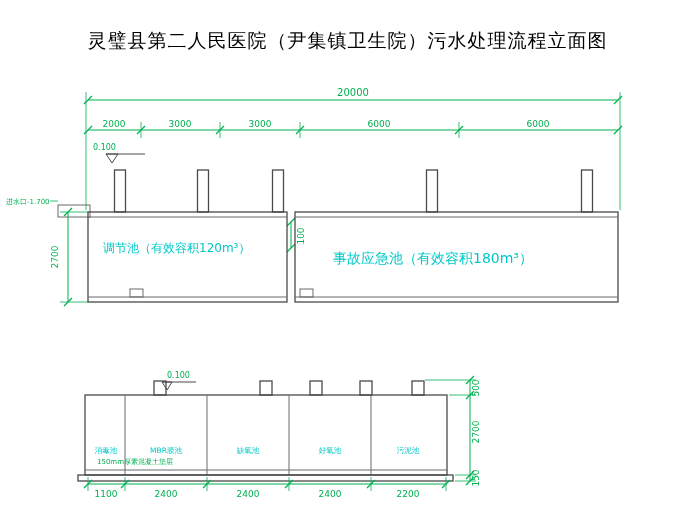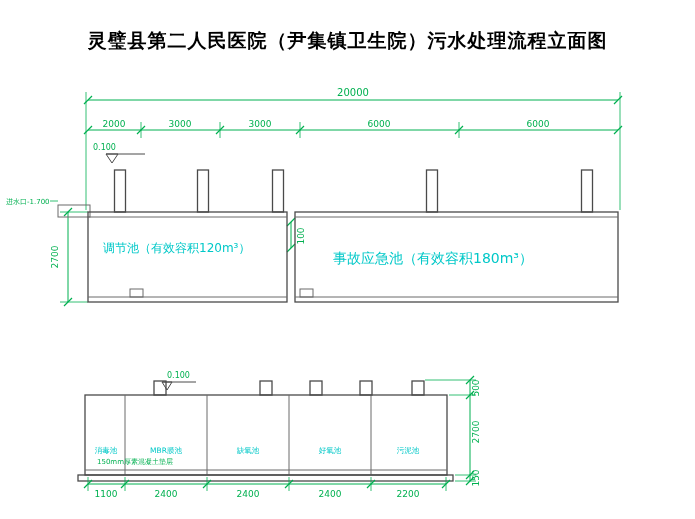--- a/index.html
+++ b/index.html
@@ -1,20 +1,20 @@
 <!DOCTYPE html>
 <html><head>
 <meta charset="utf-8">
 <style>
   html,body{margin:0;padding:0;background:#ffffff;}
   .canvas{position:relative;width:695px;height:519px;background:#ffffff;overflow:hidden;
           font-family:"Liberation Sans","DejaVu Sans",sans-serif;}
   .title{position:absolute;top:28px;left:0;width:100%;text-align:center;
          font-family:"Liberation Serif","DejaVu Serif",serif;
-         font-weight:bold;font-size:19px;color:#000;letter-spacing:1px;}
+         font-weight:normal;font-size:19px;color:#000;letter-spacing:1px;}
   svg{position:absolute;top:0;left:0;}
   .dim-line{stroke:#00b050;stroke-width:1;fill:none;}
   .ext-line{stroke:#00b050;stroke-width:0.8;fill:none;}
   .tick{stroke:#00b050;stroke-width:1.2;fill:none;}
   .struct{stroke:#4a4a4a;stroke-width:1.3;fill:none;}
   .struct-thin{stroke:#6a6a6a;stroke-width:1;fill:none;}
   .marker{stroke:#4a4a4a;stroke-width:1;fill:none;}
   text.dim{fill:#00b050;font-family:"DejaVu Sans",sans-serif;}
   text.cyan{fill:#00c8c8;font-family:"DejaVu Sans",sans-serif;}
 </style>

